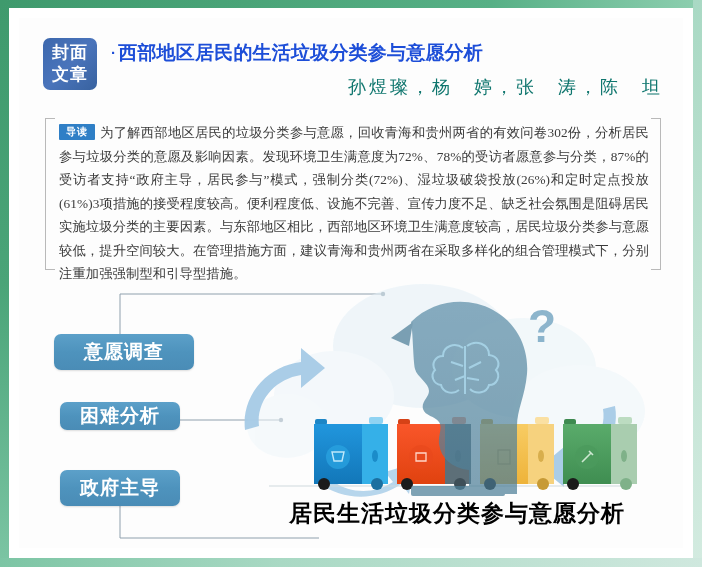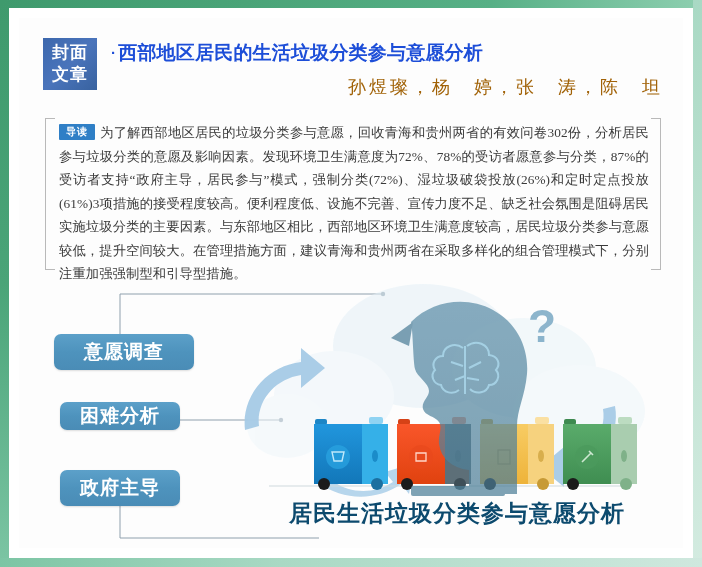--- a/index.html
+++ b/index.html
@@ -33,34 +33,34 @@
   }
 
   
   .cover-badge{
     position:absolute;left:24px;top:20px;width:54px;height:52px;
     background:linear-gradient(135deg,#3d68ad 0%,#4a74bb 50%,#38629f 100%);
     color:#ffffff;
     display:flex;flex-direction:column;align-items:center;justify-content:center;
     font-family:"Liberation Sans","DejaVu Sans",sans-serif;
     font-weight:bold;font-size:17px;line-height:22px;letter-spacing:1px;
-    border-radius:0;
+    border-radius:7px;
   }
   .title-row{position:absolute;left:92px;top:22px;width:540px;}
   .art-title{
     font-family:"Liberation Sans","DejaVu Sans",sans-serif;
     font-size:19px;font-weight:bold;color:#1d4ed8;letter-spacing:.2px;
     white-space:nowrap;
   }
   .art-title .dot{font-size:15px;vertical-align:1px;margin-right:2px;}
   .authors{
     position:absolute;left:92px;top:57px;width:552px;
     text-align:right;
     font-family:"Liberation Serif","DejaVu Serif",serif;
-    font-size:18px;color:#a16207;letter-spacing:3px;
+    font-size:18px;color:#0f766e;letter-spacing:3px;
     white-space:nowrap;
   }
 
   
   .abstract-wrap{position:absolute;left:26px;top:100px;width:616px;height:152px;}
   .bracket-l,.bracket-r{position:absolute;top:0;width:9px;height:150px;border-top:1px solid #b9b9b9;border-bottom:1px solid #b9b9b9;}
   .bracket-l{left:0;border-left:1px solid #b9b9b9;}
   .bracket-r{right:0;border-right:1px solid #b9b9b9;}
   .bracket-l:before,.bracket-r:before{content:"";position:absolute;left:0;right:0;top:12px;bottom:12px;background:#fdfdfd;}
   .abstract{
@@ -92,21 +92,21 @@
     box-shadow:0 1px 2px rgba(0,0,0,.13);
   }
   .chip-1{left:35px;top:58px;width:140px;height:36px;}
   .chip-2{left:41px;top:126px;width:120px;height:28px;}
   .chip-3{left:41px;top:194px;width:120px;height:36px;}
 
   .caption{
     position:absolute;left:270px;top:222px;width:330px;
     text-align:center;
     font-family:"Liberation Sans","DejaVu Sans",sans-serif;
-    font-size:23px;font-weight:bold;color:#0c4a6e;letter-spacing:1px;
+    font-size:23px;font-weight:bold;color:#000000;letter-spacing:1px;
     white-space:nowrap;
   }
 </style>
 </head>
 <body>
 
 <div class="page">
   <div class="frame-top"></div>
   <div class="frame-left"></div>
   <div class="frame-right"></div>

